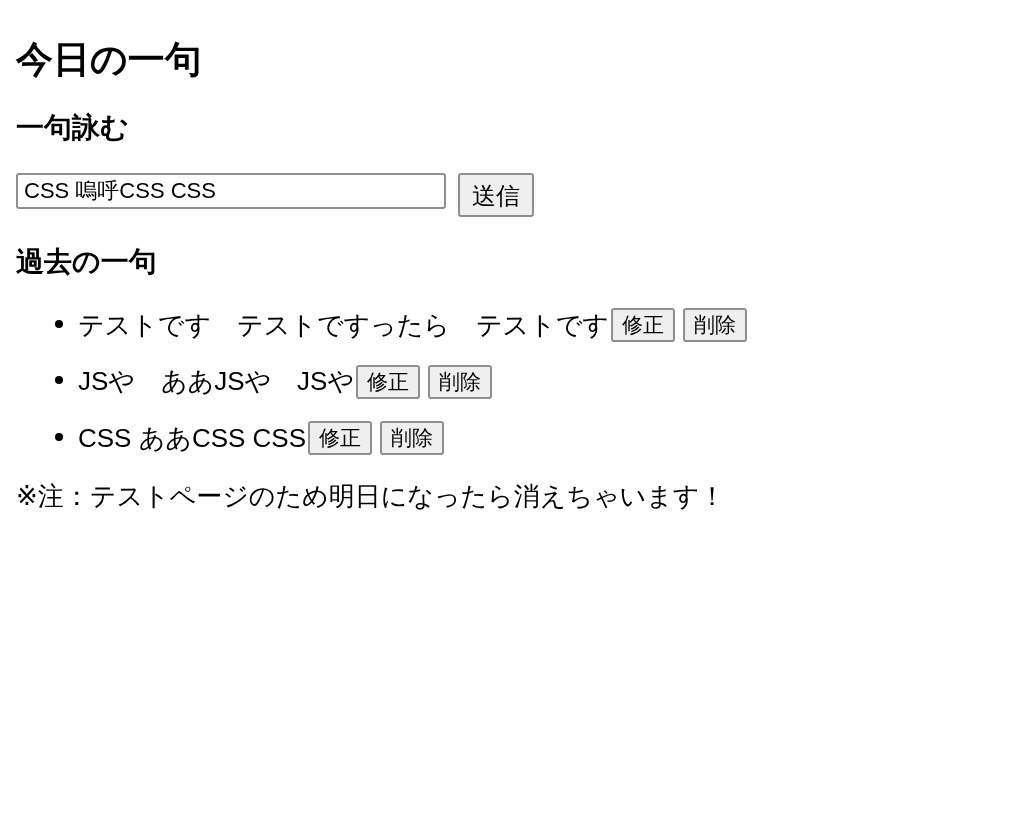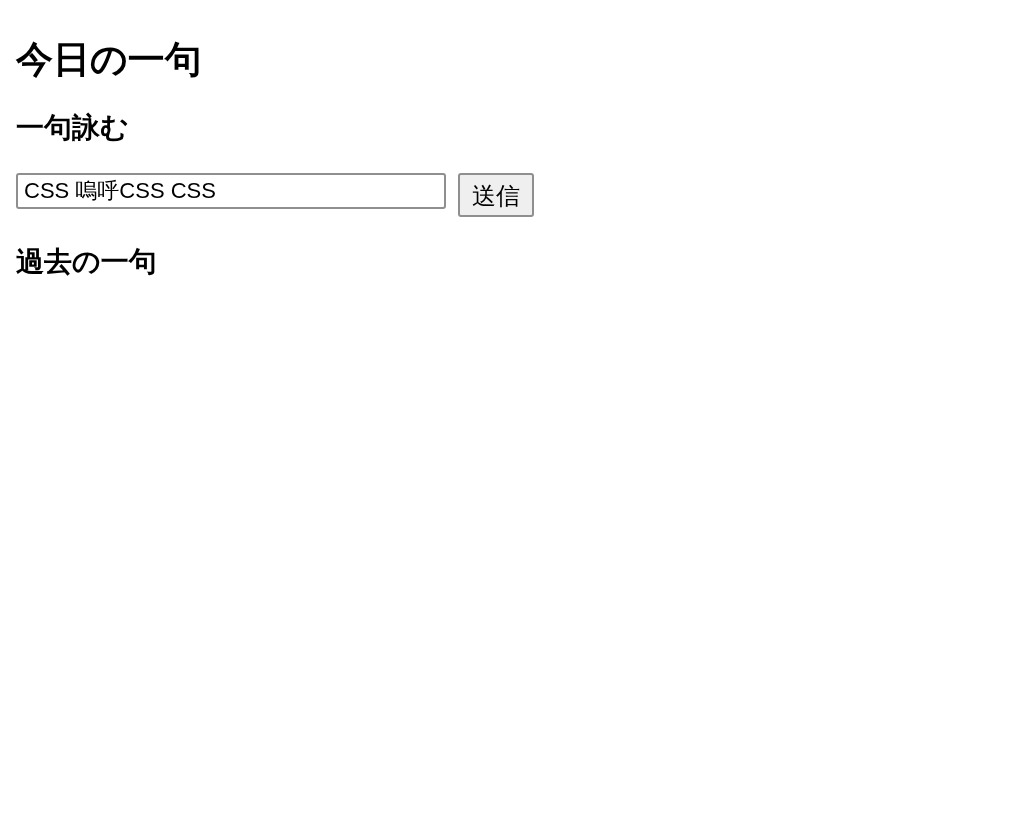--- a/index.html
+++ b/index.html
@@ -115,15 +115,27 @@
 
   <h2 class="section-title">一句詠む</h2>
 
   <div class="compose-form">
     <input class="haiku-input" type="text" value="CSS 嗚呼CSS CSS" style="">
     <button class="btn submit-button">送信</button>
   </div>
 
   <h2 class="section-title">過去の一句</h2>
 
+  <ul class="haiku-list">
+    <li>
+      <span class="haiku-text">テストです　テストですったら　テストです</span><button class="btn row-btn first">修正</button><button class="btn row-btn">削除</button>
+    </li>
+    <li>
+      <span class="haiku-text">JSや　ああJSや　JSや</span><button class="btn row-btn first">修正</button><button class="btn row-btn">削除</button>
+    </li>
+    <li>
+      <span class="haiku-text">CSS ああCSS CSS</span><button class="btn row-btn first">修正</button><button class="btn row-btn">削除</button>
+    </li>
+  </ul>
 
+  <p class="note">※注：テストページのため明日になったら消えちゃいます！</p>
 
 </div>
 
 </body></html>

